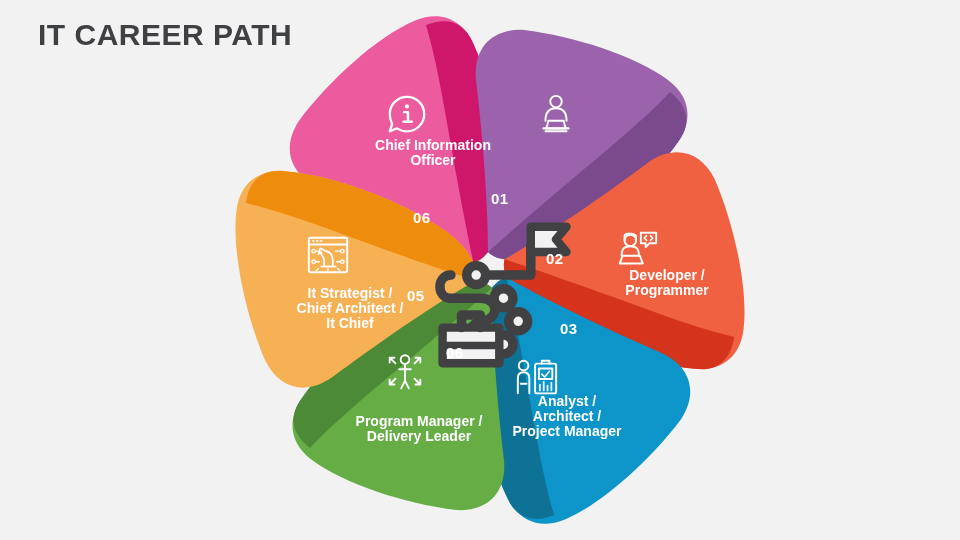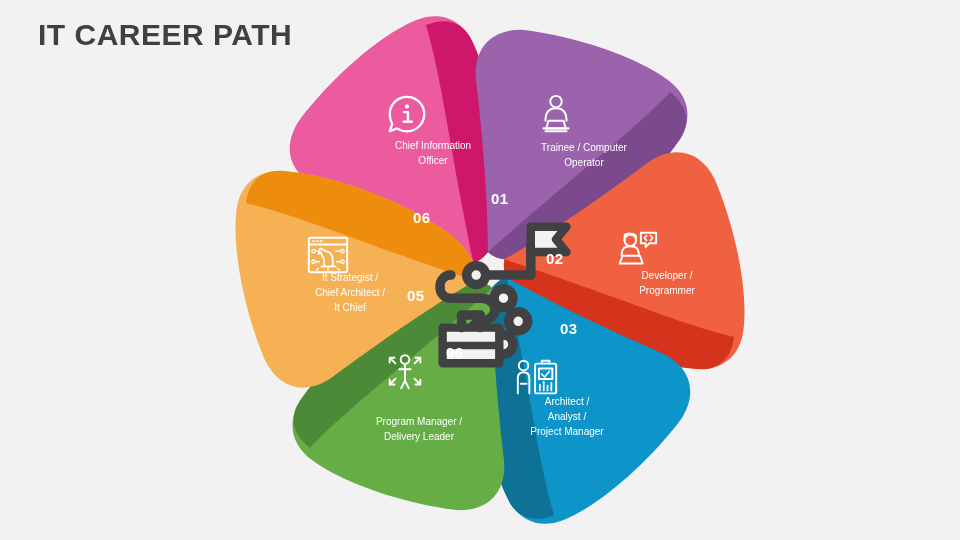--- a/index.html
+++ b/index.html
@@ -19,23 +19,23 @@
   }
   #wheel{
     position:absolute;left:230px;top:10px;
     width:520px;height:520px;
   }
   #wheel svg{display:block;}
   .petal-label{
     position:absolute;
     text-align:center;
     color:#ffffff;
-    font-size:10px;
+    font-size:14px;
     line-height:15px;
-    font-weight:400;
+    font-weight:700;
     width:150px;
     pointer-events:none;
   }
   .petal-num{
     position:absolute;
     color:#ffffff;
     font-size:15px;
     font-weight:bold;
     letter-spacing:.5px;
   }
@@ -119,24 +119,20 @@
 
   <div class="icon-wrap" style="left:303px;top:82px;">
     <svg viewBox="0 0 48 48" fill="none" stroke="#ffffff" stroke-width="2" stroke-linecap="round" stroke-linejoin="round">
       <circle cx="24" cy="10" r="6"></circle>
       <path d="M 13 30 C 13 21, 17 17, 24 17 C 31 17, 35 21, 35 30"></path>
       <path d="M 16 30 L 32 30 L 34 38 L 14 38 Z"></path>
       <path d="M 11 38 L 37 38" stroke-width="2.4"></path>
       <path d="M 13 41 L 35 41"></path>
     </svg>
   </div>
-  <div class="petal-label" style="left:279px;top:130px;">
-    <div>Trainee / Computer</div>
-    <div>Operator</div>
-  </div>
   <div class="petal-num" style="left:261px;top:180px;">01</div>
 
   <div class="icon-wrap" style="left:384px;top:217px;">
     <svg viewBox="0 0 48 48" fill="none" stroke="#ffffff" stroke-width="2" stroke-linecap="round" stroke-linejoin="round">
       <circle cx="17" cy="14" r="6"></circle>
       <path d="M 11 14 L 11 9 C 11 6, 23 6, 23 10 L 23 14"></path>
       <path d="M 8 30 C 8 22, 11 20, 17 20 C 23 20, 26 22, 26 30"></path>
       <path d="M 9 30 L 27 30 L 30 38 L 6 38 Z"></path>
       <path d="M 28 6 L 44 6 L 44 17 L 37 17 L 33 21 L 33 17 L 28 17 Z"></path>
       <path d="M 34 9 L 31.5 11.5 L 34 14 M 38 9 L 40.5 11.5 L 38 14" stroke-width="1.6"></path>
@@ -154,22 +150,22 @@
       <path d="M 4 40 L 4 24 C 4 19, 7 18, 10 18 C 13 18, 16 19, 16 24 L 16 40"></path>
       <path d="M 7 30 L 13 30"></path>
       <rect x="22" y="9" width="22" height="31" rx="2"></rect>
       <path d="M 29 9 L 29 6 L 37 6 L 37 9"></path>
       <rect x="26" y="14" width="14" height="11"></rect>
       <path d="M 29 20 L 32 23 L 37 17" stroke-width="1.6"></path>
       <path d="M 27 37 L 27 31 M 31 37 L 31 28 M 35 37 L 35 32 M 39 37 L 39 29" stroke-width="1.8"></path>
     </svg>
   </div>
   <div class="petal-label" style="left:262px;top:384px;">
+    <div>Analyst /</div>
     <div>Architect /</div>
-    <div>Analyst /</div>
     <div>Project Manager</div>
   </div>
   <div class="petal-num" style="left:290px;top:310px;margin-left:40px;">03</div>
 
   <div class="icon-wrap" style="left:152px;top:340px;">
     <svg viewBox="0 0 48 48" fill="none" stroke="#ffffff" stroke-width="2" stroke-linecap="round" stroke-linejoin="round">
       <circle cx="24" cy="10" r="4.5"></circle>
       <path d="M 24 15 L 24 32 M 18 20 L 30 20 M 20 40 L 24 32 L 28 40"></path>
       <path d="M 14 14 L 8 8 M 8 8 L 13 8 M 8 8 L 8 13"></path>
       <path d="M 34 14 L 40 8 M 40 8 L 35 8 M 40 8 L 40 13"></path>
@@ -191,21 +187,21 @@
       <path d="M 20 36 L 20 30 C 20 25, 16 25, 17 21 L 14 23 L 16 17 L 22 20 C 27 21, 29 25, 29 30 L 29 36 Z" stroke-width="1.8"></path>
       <path d="M 17 36 L 32 36" stroke-width="1.8"></path>
       <circle cx="9" cy="20" r="1.8" stroke-width="1.4"></circle>
       <circle cx="9" cy="31" r="1.8" stroke-width="1.4"></circle>
       <circle cx="39" cy="20" r="1.8" stroke-width="1.4"></circle>
       <circle cx="39" cy="31" r="1.8" stroke-width="1.4"></circle>
       <path d="M 11 20 L 15 20 M 11 31 L 15 31 M 37 20 L 32 20 M 37 31 L 33 31" stroke-width="1.4"></path>
       <path d="M 24 38 L 24 40 M 14 38 L 12 40 M 34 38 L 36 40" stroke-width="1.4"></path>
     </svg>
   </div>
-  <div class="petal-label" style="left:45px;top:260px;">
+  <div class="petal-label" style="left:45px;top:276px;">
     <div>It Strategist /</div>
     <div>Chief Architect /</div>
     <div>It Chief</div>
   </div>
   <div class="petal-num" style="left:157px;top:277px;margin-left:20px;">05</div>
 
   <div class="icon-wrap" style="left:154px;top:82px;">
     <svg viewBox="0 0 48 48" fill="none" stroke="#ffffff" stroke-width="2.4" stroke-linecap="round" stroke-linejoin="round">
       <path d="M 24 5 C 34 5, 42 13, 42 23 C 42 33, 34 41, 24 41
                C 20 41, 16.5 40, 13.5 38 L 6 41 L 8.5 33.5

